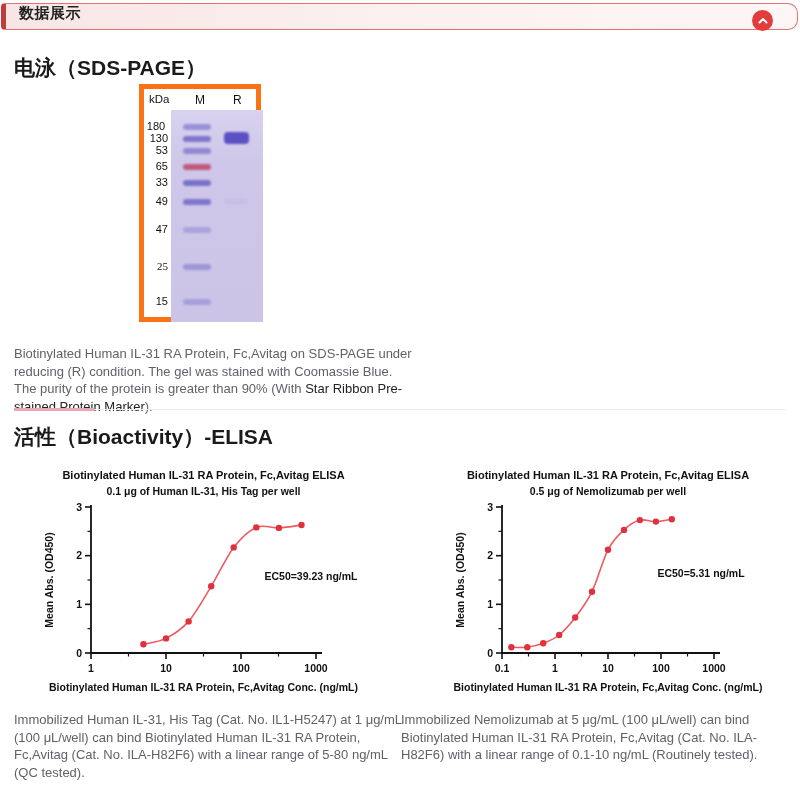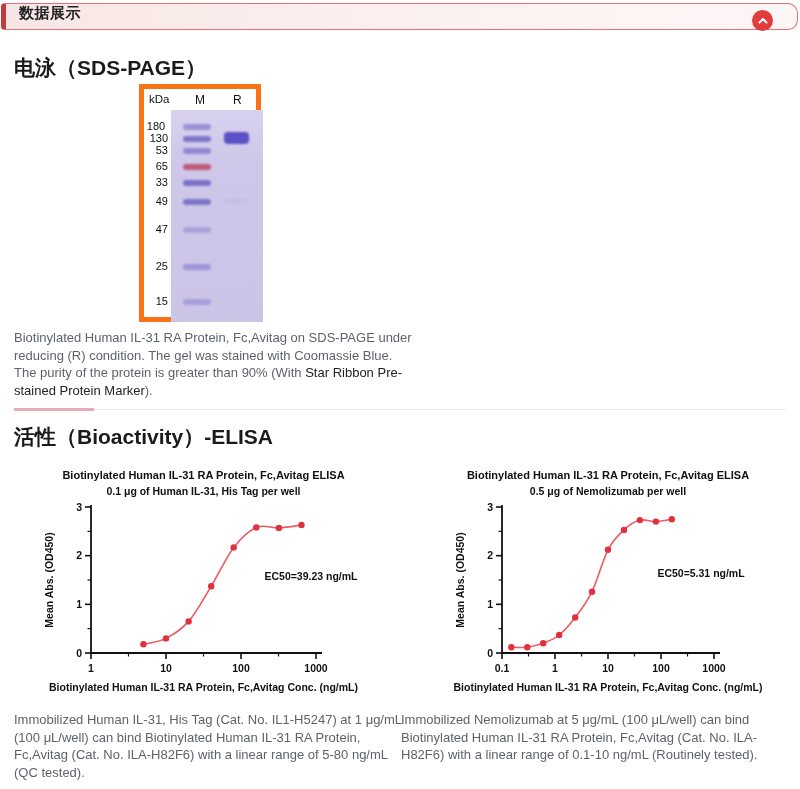--- a/index.html
+++ b/index.html
@@ -27,21 +27,21 @@
   .gel .lane{position:absolute;top:4px;font-size:12px;color:#111}
   .gel .lane-m{left:51px}
   .gel .lane-r{left:89px}
   .gel .strip{position:absolute;left:27px;top:21px;width:92px;height:212px;
               background:linear-gradient(180deg,#d8d2ef 0%,#cec7e9 25%,#cbc4e7 100%)}
   .gel-marker-label{position:absolute;left:0;width:24px;text-align:right;font-size:11px;color:#111}
   .gel-band{position:absolute;border-radius:3px;filter:blur(1.3px)}
   .gel-band-r{position:absolute;border-radius:4px;filter:blur(1px)}
 
   .caption{position:absolute;color:#5f6368;font-size:13px;line-height:17.5px}
-  #cap-sds{left:14px;top:329px;width:404px}
+  #cap-sds{left:14px;top:345px;width:404px}
   .caption .dark{color:#222}
 
   .divider{position:absolute;left:14px;top:409px;width:772px;height:1px;background:#ececec}
   .divider .accent{position:absolute;left:0;top:-1px;width:80px;height:3px;background:#e9aab5;display:block}
 
   .chart{position:absolute;top:465px;width:360px;height:245px}
   #chart-0{left:30px}
   #chart-1{left:420px}
   .chart svg text{font-family:"Liberation Sans",sans-serif;fill:#111}
 
@@ -77,21 +77,21 @@
       <div class="gel-marker-label" style="top: 55px;">53</div>
       <div class="gel-band" style="left: 39px; width: 28px; height: 6px; top: 59px; background: rgb(138, 130, 208); opacity: 0.9;"></div>
       <div class="gel-marker-label" style="top: 71px;">65</div>
       <div class="gel-band" style="left: 39px; width: 28px; height: 6px; top: 75px; background: rgb(192, 90, 123); opacity: 1;"></div>
       <div class="gel-marker-label" style="top: 87px;">33</div>
       <div class="gel-band" style="left: 39px; width: 28px; height: 6px; top: 91px; background: rgb(122, 114, 200); opacity: 1;"></div>
       <div class="gel-marker-label" style="top: 106px;">49</div>
       <div class="gel-band" style="left: 39px; width: 28px; height: 6px; top: 110px; background: rgb(127, 118, 203); opacity: 1;"></div>
       <div class="gel-marker-label" style="top: 134px;">47</div>
       <div class="gel-band" style="left: 39px; width: 28px; height: 6px; top: 138px; background: rgb(162, 155, 218); opacity: 0.8;"></div>
-      <div class="gel-marker-label" style="top: 171px;">25</div>
+      <div class="gel-marker-label" style="top: 171px; font-family: Liberation Serif, serif;">25</div>
       <div class="gel-band" style="left: 39px; width: 28px; height: 6px; top: 175px; background: rgb(153, 144, 214); opacity: 0.9;"></div>
       <div class="gel-marker-label" style="top: 206px;">15</div>
       <div class="gel-band" style="left: 39px; width: 28px; height: 6px; top: 210px; background: rgb(160, 153, 217); opacity: 0.85;"></div>
       <div class="gel-band-r" style="left: 80px; top: 43px; width: 25px; height: 12px; background: rgb(91, 80, 196);"></div>
       <div class="gel-band" style="left: 80px; top: 110px; width: 24px; height: 5px; background: rgb(185, 177, 221); opacity: 0.3;"></div>
     </div>
 </div>
 
 <p class="caption" id="cap-sds"><span>Biotinylated Human IL-31 RA Protein, Fc,Avitag on SDS-PAGE under reducing (R) condition. The gel was stained with Coomassie Blue. The purity of the protein is greater than 90% (With </span><span class="dark">Star Ribbon Pre-stained Protein Marker</span><span>).</span></p>
 

